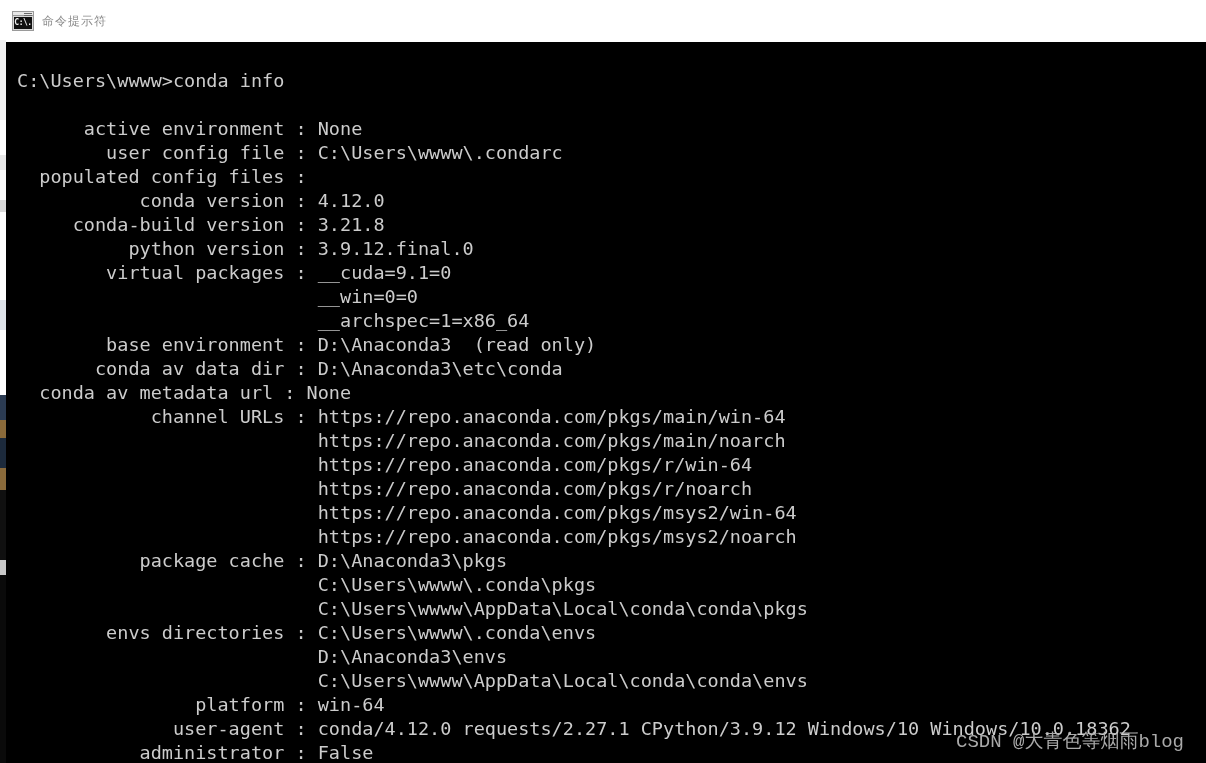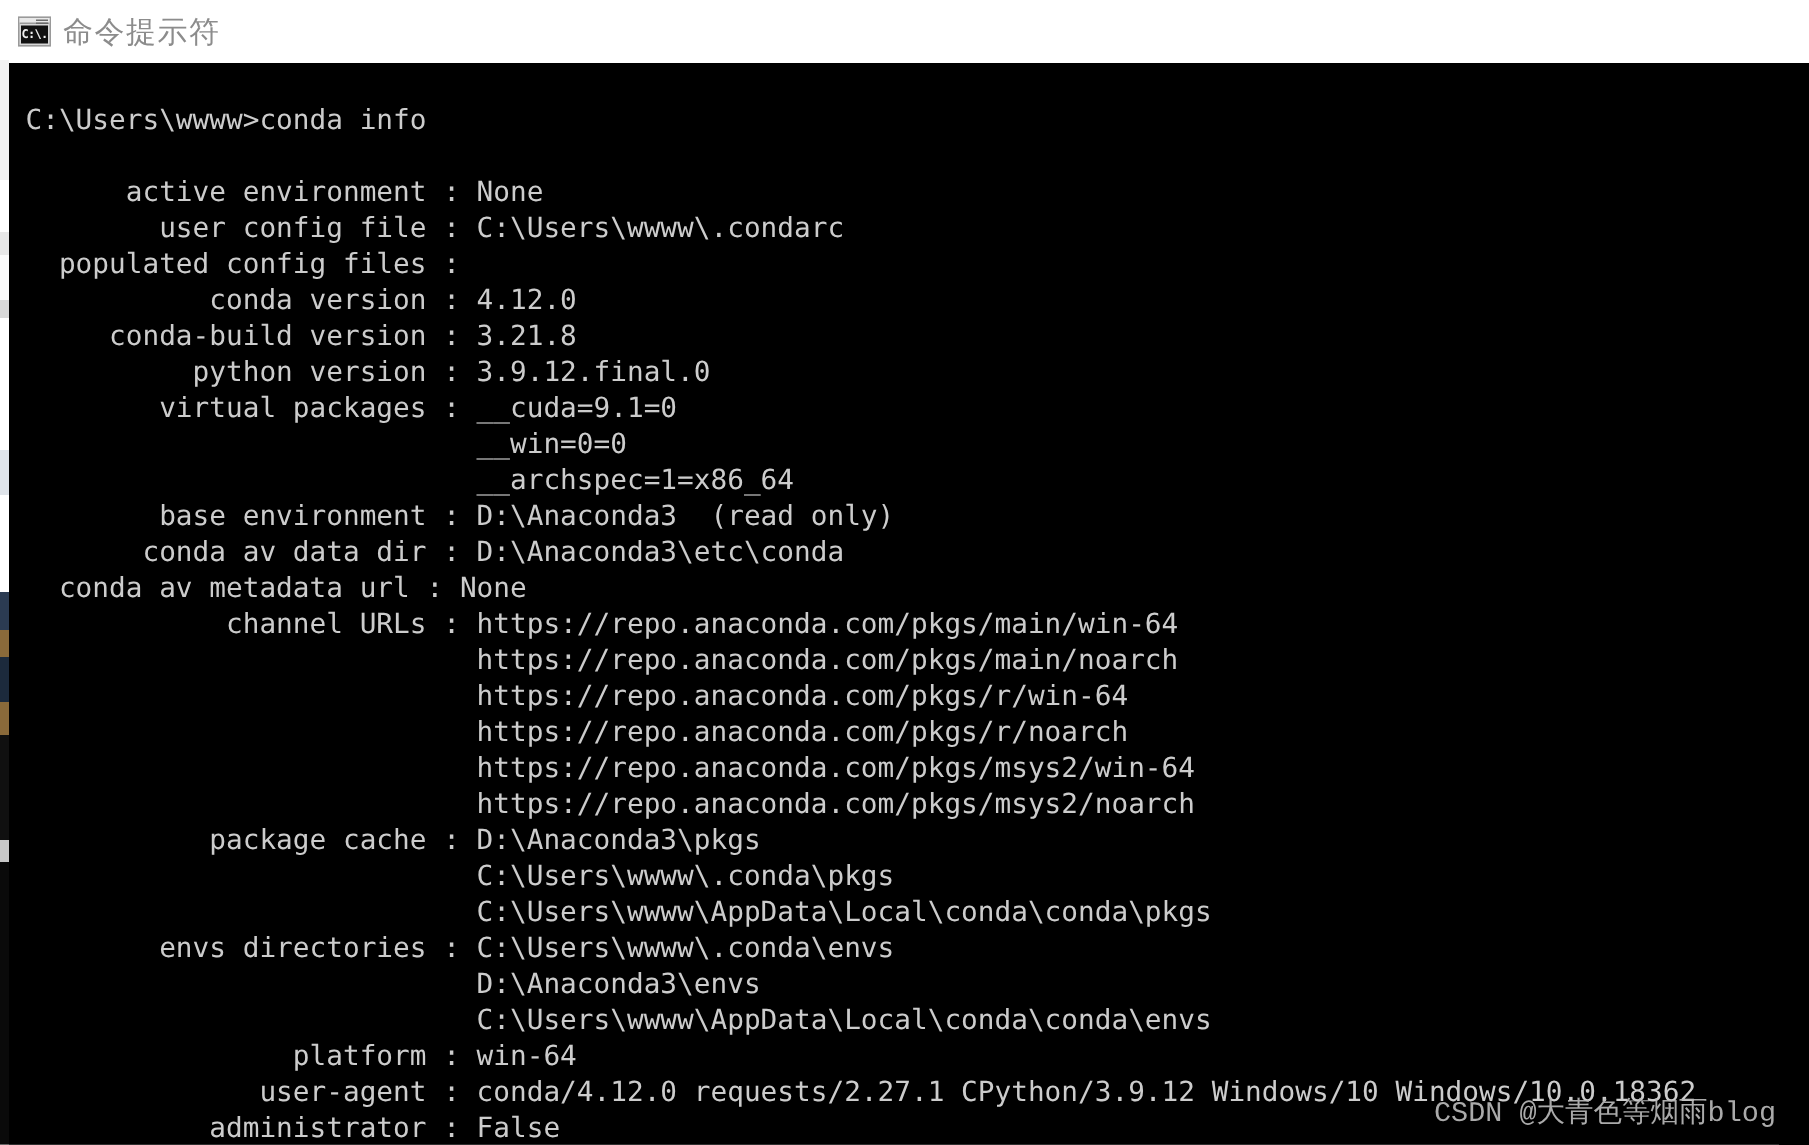--- a/index.html
+++ b/index.html
@@ -97,21 +97,21 @@
     font-family: "DejaVu Sans Mono", monospace;
     font-size: 8px;
     line-height: 12px;
     font-weight: bold;
     letter-spacing: -0.5px;
     text-align: center;
     overflow: hidden;
   }
   #title-text {
     color: #8c8c8c;
-    font-size: 20px;
+    font-size: 12px;
     font-family: "DejaVu Sans", "Liberation Sans", sans-serif;
     letter-spacing: 1px;
     white-space: nowrap;
   }
 
   
   #console {
     position: absolute;
     left: 0; top: 42px;
     width: 1200px; height: 721px;

